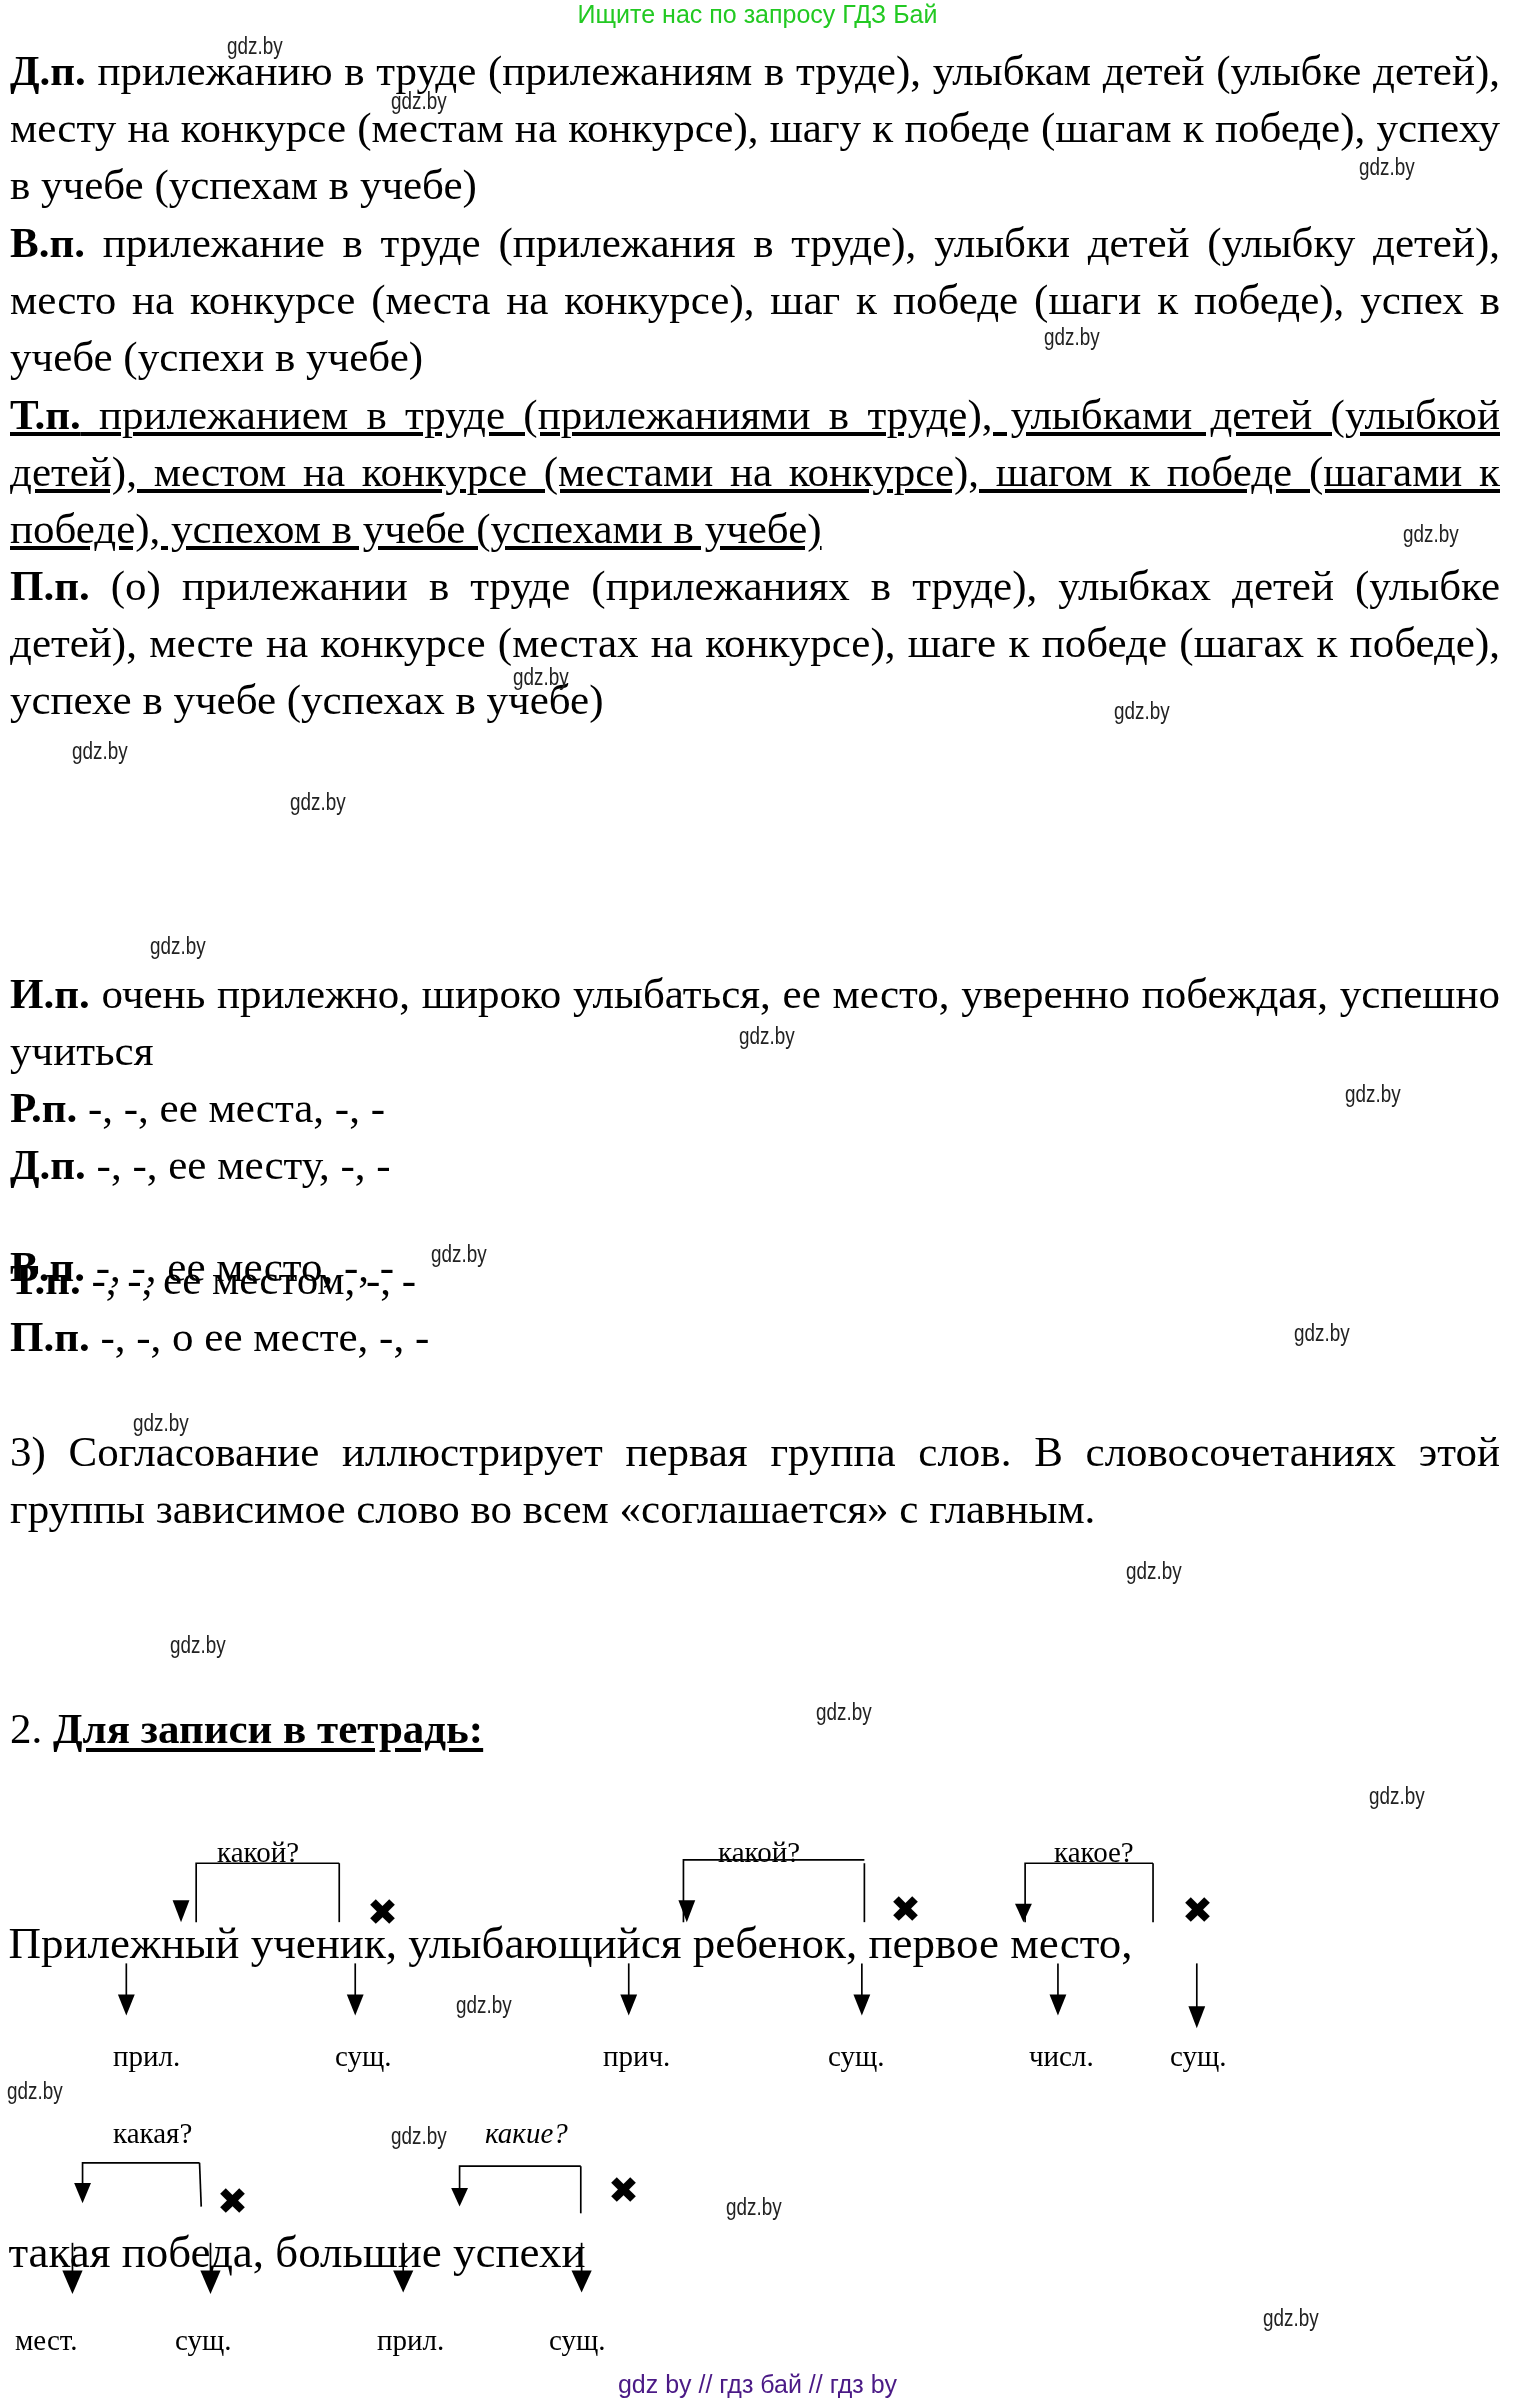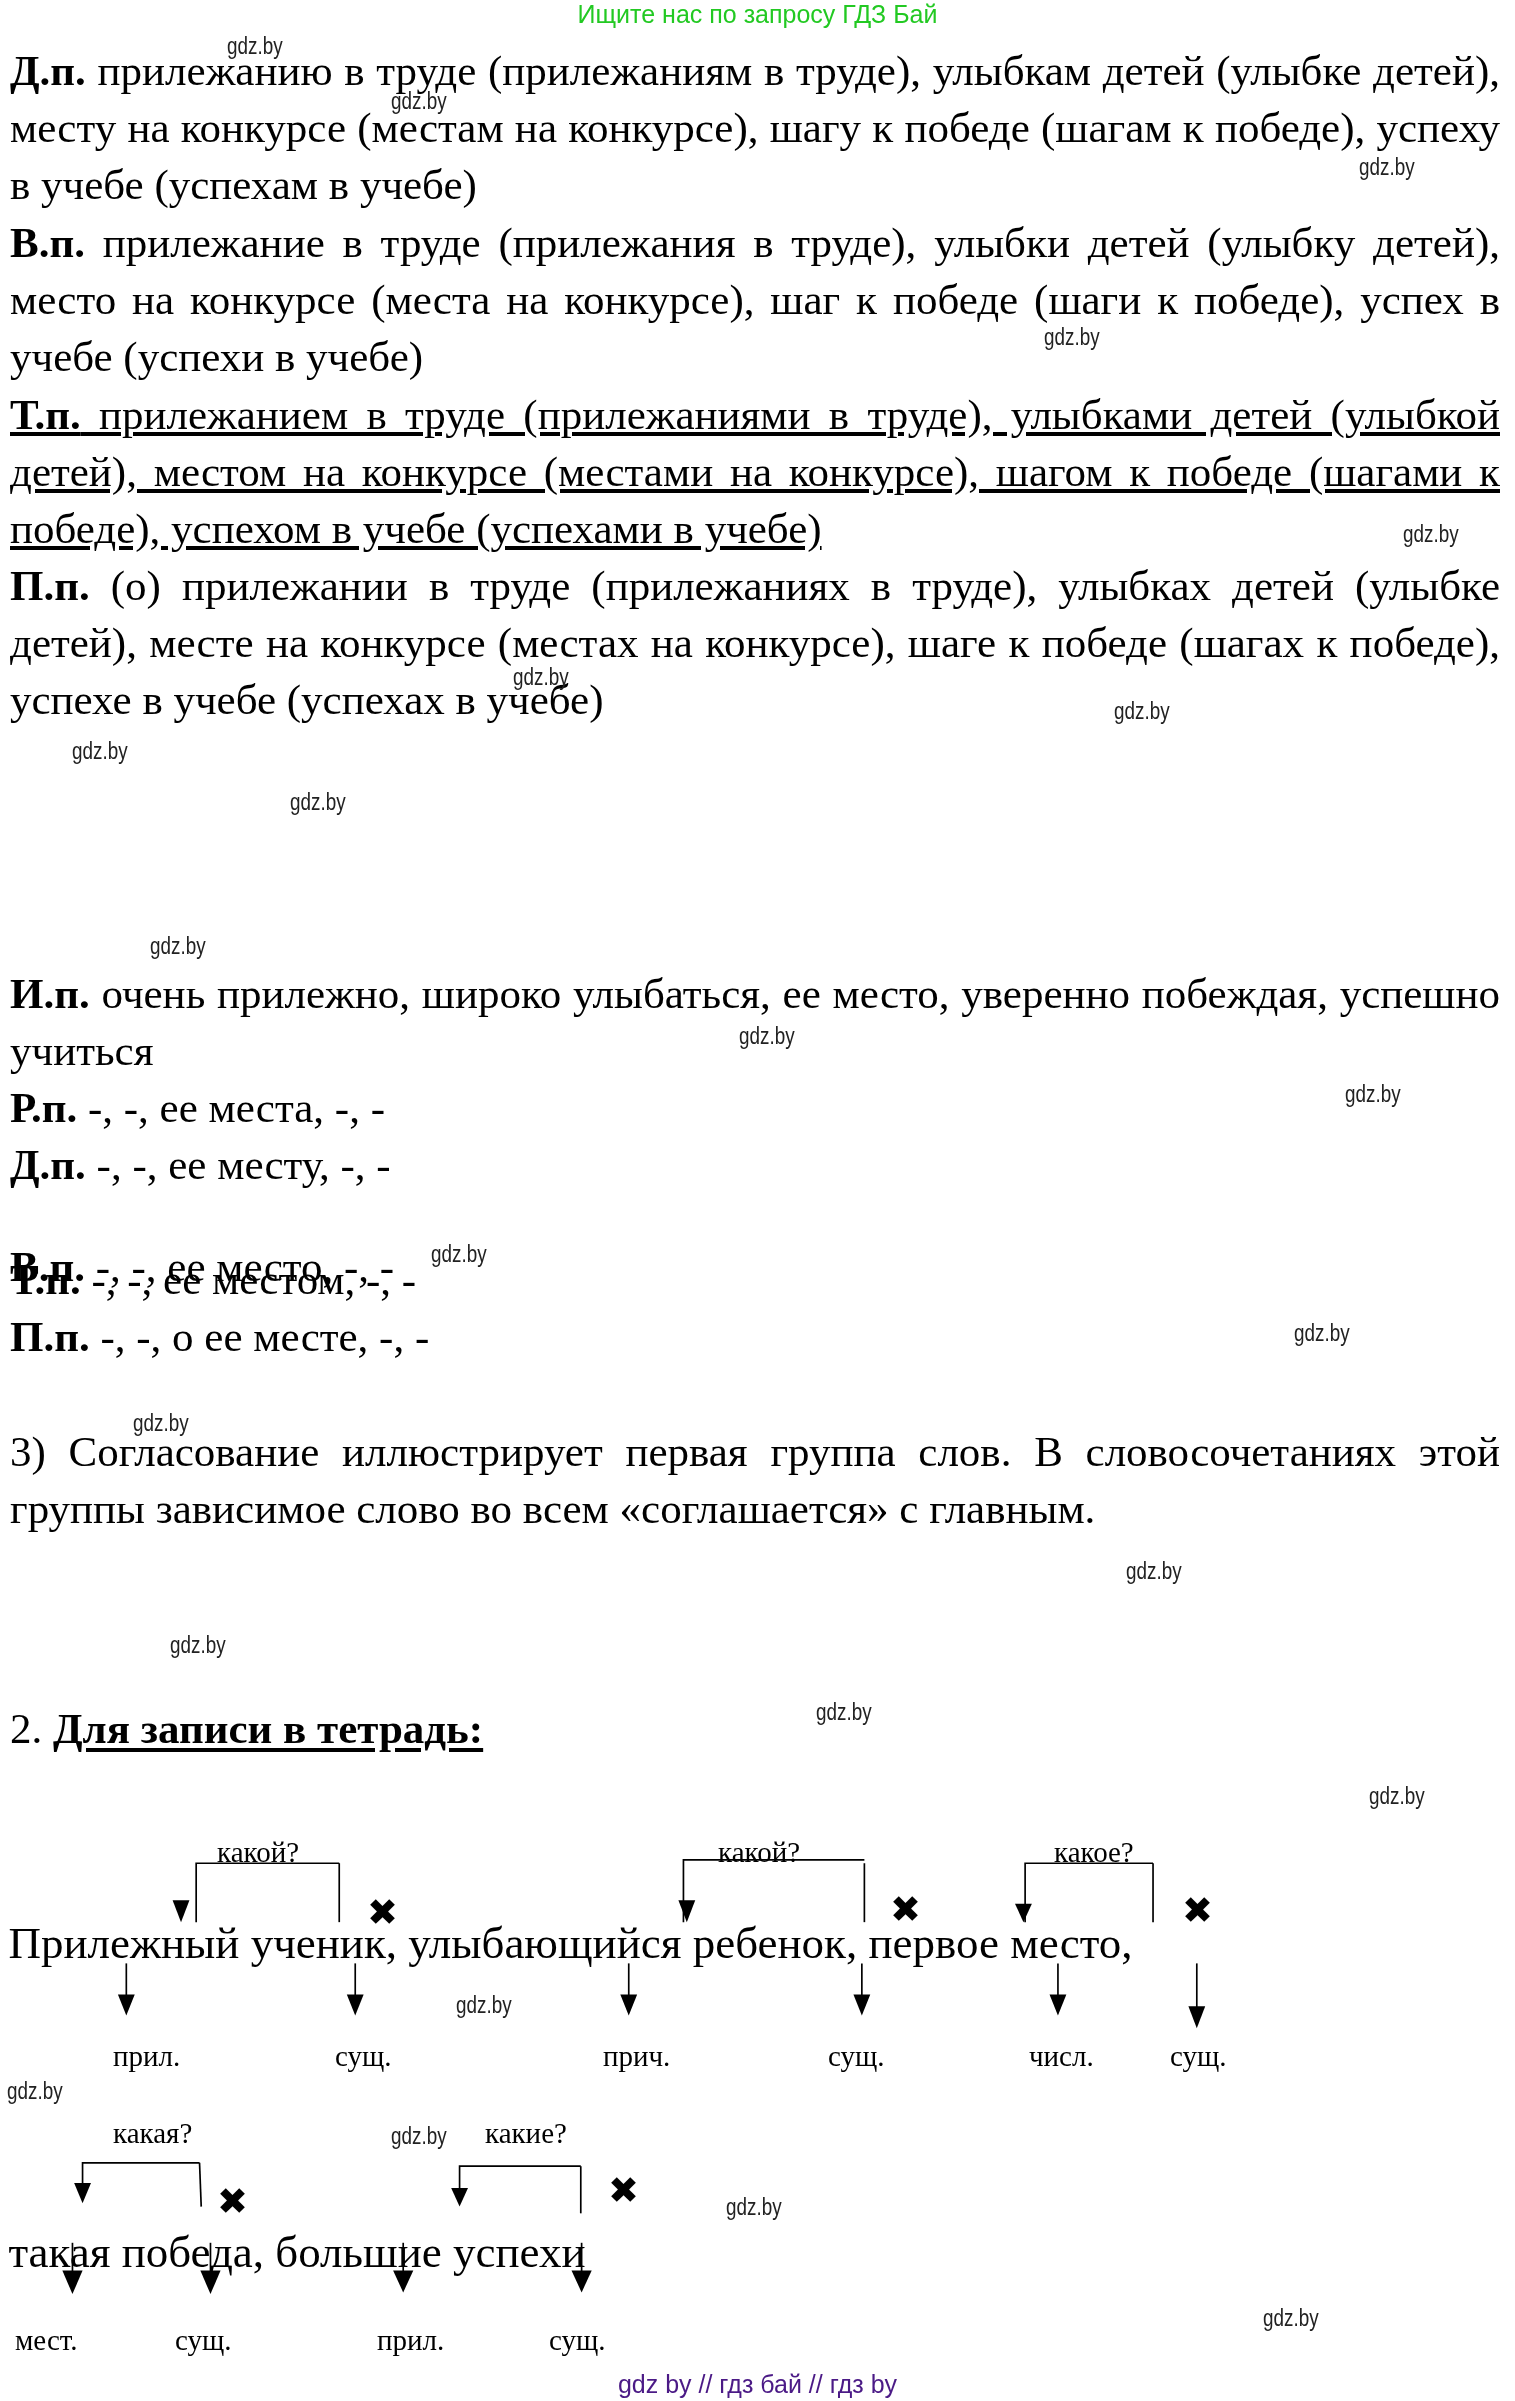--- a/index.html
+++ b/index.html
@@ -109,21 +109,21 @@
   <div class="sentence" style="left:8.4px; top:1916px;">Прилежный ученик, улыбающийся ребенок, первое место,</div>
 
   <div class="pos" style="left:113px; top:2039px;">прил.</div>
   <div class="pos" style="left:335px; top:2039px;">сущ.</div>
   <div class="pos" style="left:603px; top:2039px;">прич.</div>
   <div class="pos" style="left:828px; top:2039px;">сущ.</div>
   <div class="pos" style="left:1029px; top:2039px;">числ.</div>
   <div class="pos" style="left:1170px; top:2039px;">сущ.</div>
 
   <div class="q" style="left:113px; top:2116px;">какая?</div>
-  <div class="q" style="left:485px; top:2116px;">какие?</div>
+  <div class="q" style="left:485px; top:2116px;font-style:italic;">какие?</div>
 
   <div class="xmark" style="left:217px; top:2183px;">✖</div>
   <div class="xmark" style="left:608px; top:2172px;">✖</div>
 
   <div class="sentence" style="left:8.4px; top:2197px;margin-top:28px;">такая победа, большие успехи</div>
 
   <div class="pos" style="left:15px; top:2323px;">мест.</div>
   <div class="pos" style="left:175px; top:2323px;">сущ.</div>
   <div class="pos" style="left:377px; top:2323px;">прил.</div>
   <div class="pos" style="left:549px; top:2323px;">сущ.</div>

